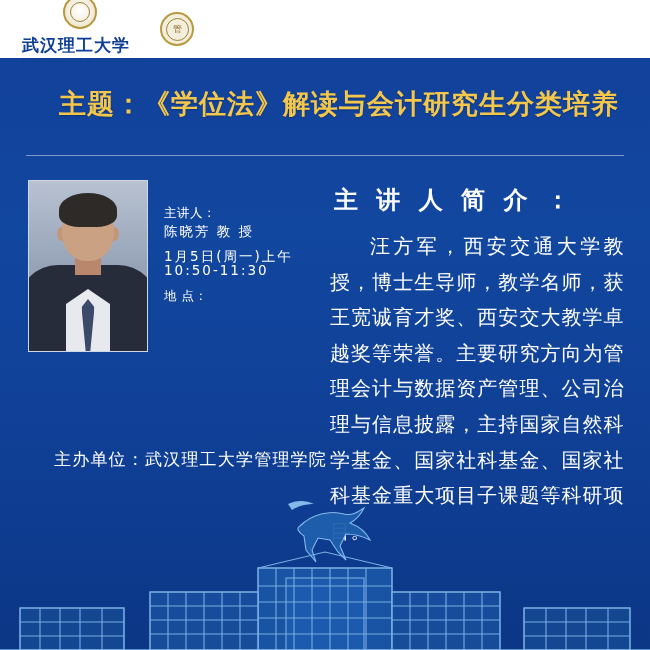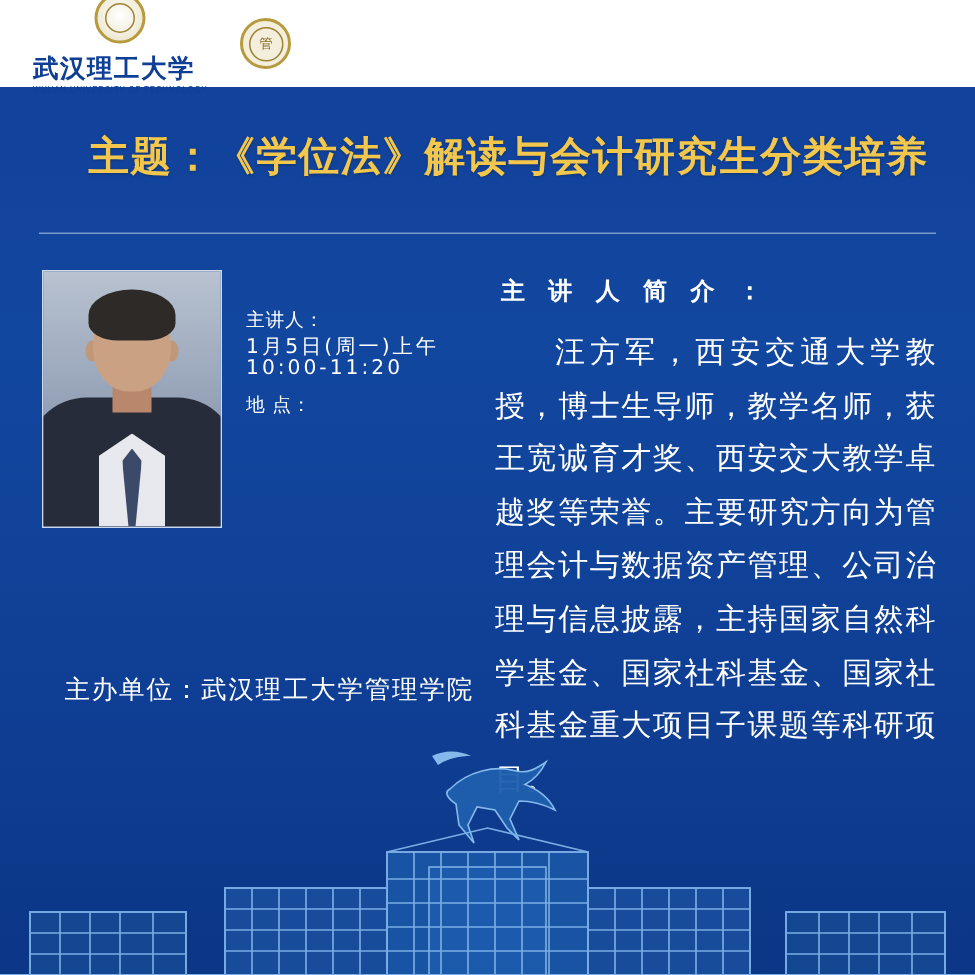--- a/index.html
+++ b/index.html
@@ -237,38 +237,38 @@
     letter-spacing: 2px;
   }
 
   .right-col {
     flex: 1;
     padding-right: 26px;
     color: #ffffff;
   }
   .bio-title {
     font-family: "DejaVu Serif", serif;
-    font-size: 16px;
+    font-size: 24px;
     letter-spacing: 5px;
     margin: 4px 0 14px 4px;
     font-weight: bold;
   }
   .bio-text {
     font-family: Liberation Mono, monospace;
     font-size: 20px;
     line-height: 1.78;
     text-align: justify;
     text-indent: 2em;
     letter-spacing: 0.4px;
   }
 
   
   .organizer {
     position: absolute;
-    left: 43px;
+    left: 54px;
     top: 448px;
     color: #ffffff;
     font-family: "DejaVu Serif", serif;
     font-size: 17px;
     letter-spacing: 1.2px;
   }
 
   
   .skyline {
     position: absolute;
@@ -312,21 +312,22 @@
         <div class="ear-l"></div>
         <div class="ear-r"></div>
         <div class="head"></div>
         <div class="hair"></div>
       </div>
 
       <div class="info">
         <div class="info-row">
           <span class="info-label">主讲人：</span>
         </div>
-        <div class="info-name">1月5日(周一)上午10:00-11:20</div>
+        <div class="info-name">陈晓芳 教 授</div>
+        <div class="info-name">1月5日(周一)上午10:50-11:30</div>
         <div class="info-row">
           <span class="info-label">地 点：</span>
         </div>
       </div>
     </div>
 
     <div class="right-col">
       <div class="bio-title">主 讲 人 简 介 ：</div>
       <div class="bio-text">汪方军，西安交通大学教授，博士生导师，教学名师，获王宽诚育才奖、西安交大教学卓越奖等荣誉。主要研究方向为管理会计与数据资产管理、公司治理与信息披露，主持国家自然科学基金、国家社科基金、国家社科基金重大项目子课题等科研项目。</div>
     </div>

